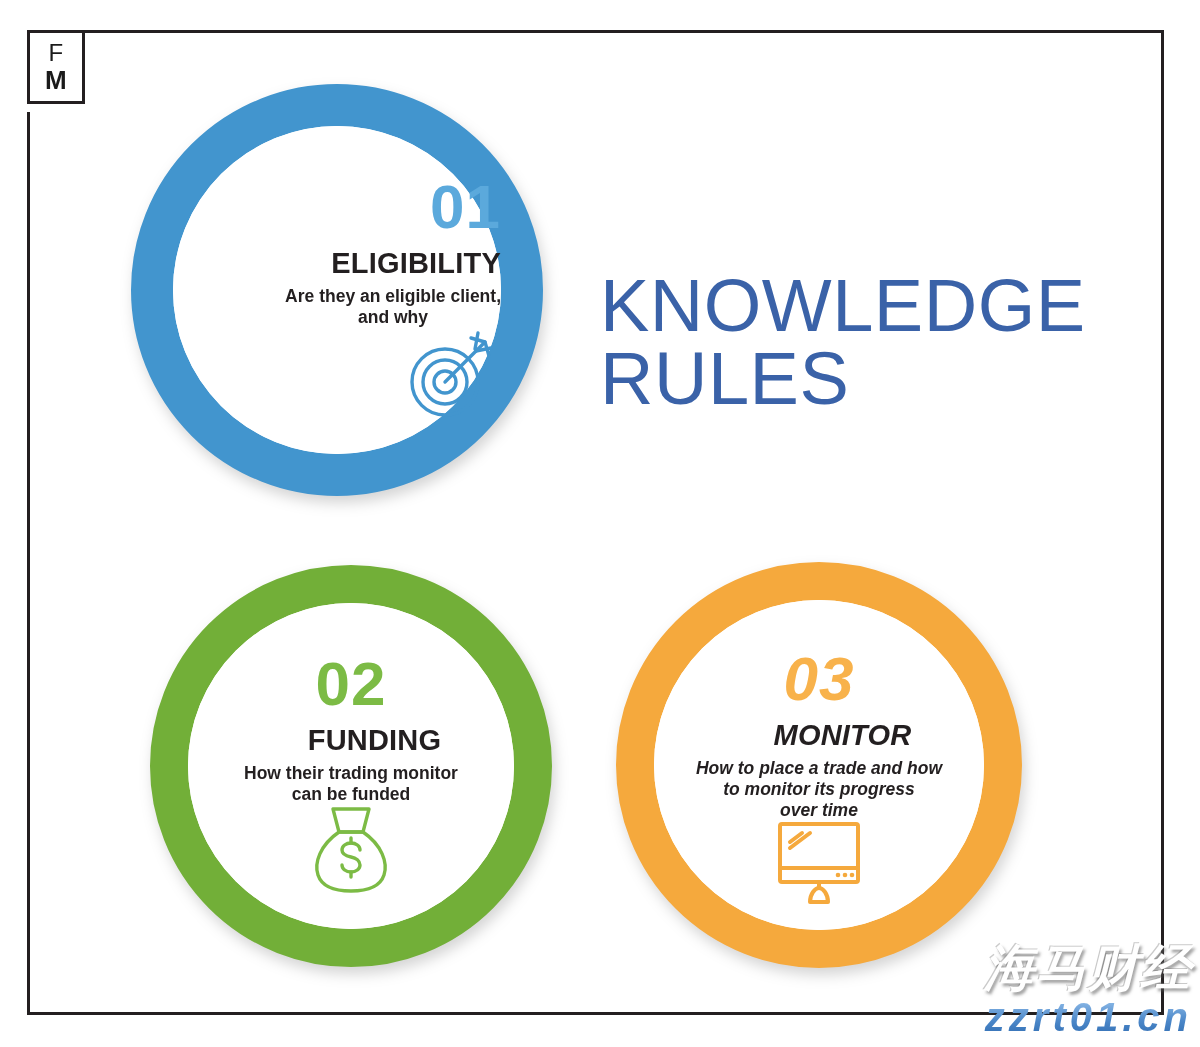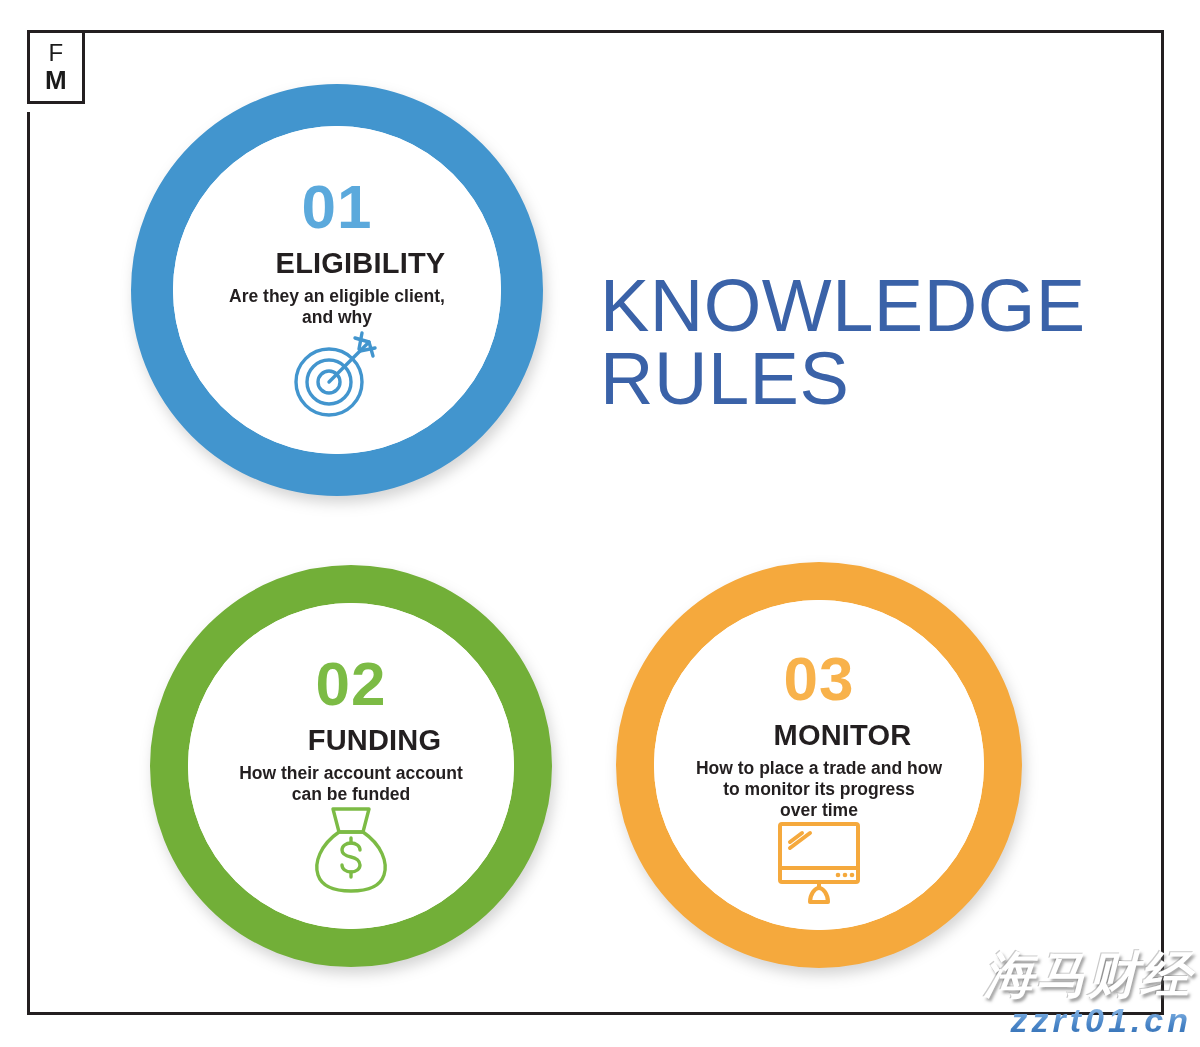--- a/index.html
+++ b/index.html
@@ -143,39 +143,39 @@
   .icon-wrap {
     margin-top: auto;
   }
 
   
   #ring1 {
     left: 131px; top: 84px;
     width: 412px; height: 412px;
     border: 42px solid #4295ce;
   }
-  #ring1 .inner { padding-top: 50px; padding-bottom: 34px; }
+  #ring1 .inner { padding-top: 50px; padding-bottom: 34px; align-items: flex-end; }
   #ring1 .num { color: #5ba9dc; }
 
   
   #ring2 {
     left: 150px; top: 565px;
     width: 402px; height: 402px;
     border: 38px solid #72af38;
   }
   #ring2 .inner { padding-top: 50px; padding-bottom: 32px; }
   #ring2 .num { color: #7cbb45; }
 
   
   #ring3 {
     left: 616px; top: 562px;
     width: 406px; height: 406px;
     border: 38px solid #f5a93d;
   }
-  #ring3 .inner { padding-top: 48px; padding-bottom: 28px; }
+  #ring3 .inner { padding-top: 48px; padding-bottom: 28px; font-style: italic; }
   #ring3 .num { color: #f8b24b; }
 
   
   .watermark {
     position: absolute;
     right: 8px;
     bottom: 8px;
     text-align: right;
     z-index: 9;
     user-select: none;
@@ -184,21 +184,21 @@
   .wm-cn {
     font-size: 50px;
     font-weight: 700;
     font-style: italic;
     color: #ffffff;
     letter-spacing: 2px;
     line-height: 1;
     text-shadow: 2px 3px 3px rgba(90,90,90,0.55), -1px -1px 0 rgba(150,150,150,0.5);
   }
   .wm-url {
-    font-size: 34px;
+    font-size: 40px;
     font-weight: 700;
     font-style: italic;
     letter-spacing: 4px;
     line-height: 1.1;
     margin-top: 2px;
     background: linear-gradient(180deg, #9cc6ef 0%, #4a86c8 60%, #2f6bb0 100%);
     -webkit-background-clip: text;
     background-clip: text;
     color: transparent;
     text-shadow: none;
@@ -244,21 +244,21 @@
         </svg>
       </div>
     </div>
   </div>
 
   <div class="ring" id="ring2">
     <div class="inner">
       <div class="num">02</div>
       <div class="ttl">FUNDING</div>
       <div class="desc">
-        <div>How their account account</div>
+        <div>How their trading monitor</div>
         <div>can be funded</div>
       </div>
       <div class="icon-wrap">
         <svg width="86" height="90" viewBox="0 0 86 90" fill="none" stroke="#7cbb45" stroke-width="3.4" stroke-linecap="round" stroke-linejoin="round">
           <path d="M25 4 H61 L55 27 H31 Z"></path>
           <path d="M31 27 C12 40 6 58 10 70 C14 82 26 86 43 86 C60 86 72 82 76 70 C80 58 74 40 55 27 Z"></path>
           <path d="M52 45 C52 41 48 38 43 38 C38 38 34 41 34 45 C34 49 38 51 43 52 C48 53 52 56 52 60 C52 64 48 67 43 67 C38 67 34 64 34 60"></path>
           <path d="M43 33 V38"></path>
           <path d="M43 67 V72"></path>
         </svg>

